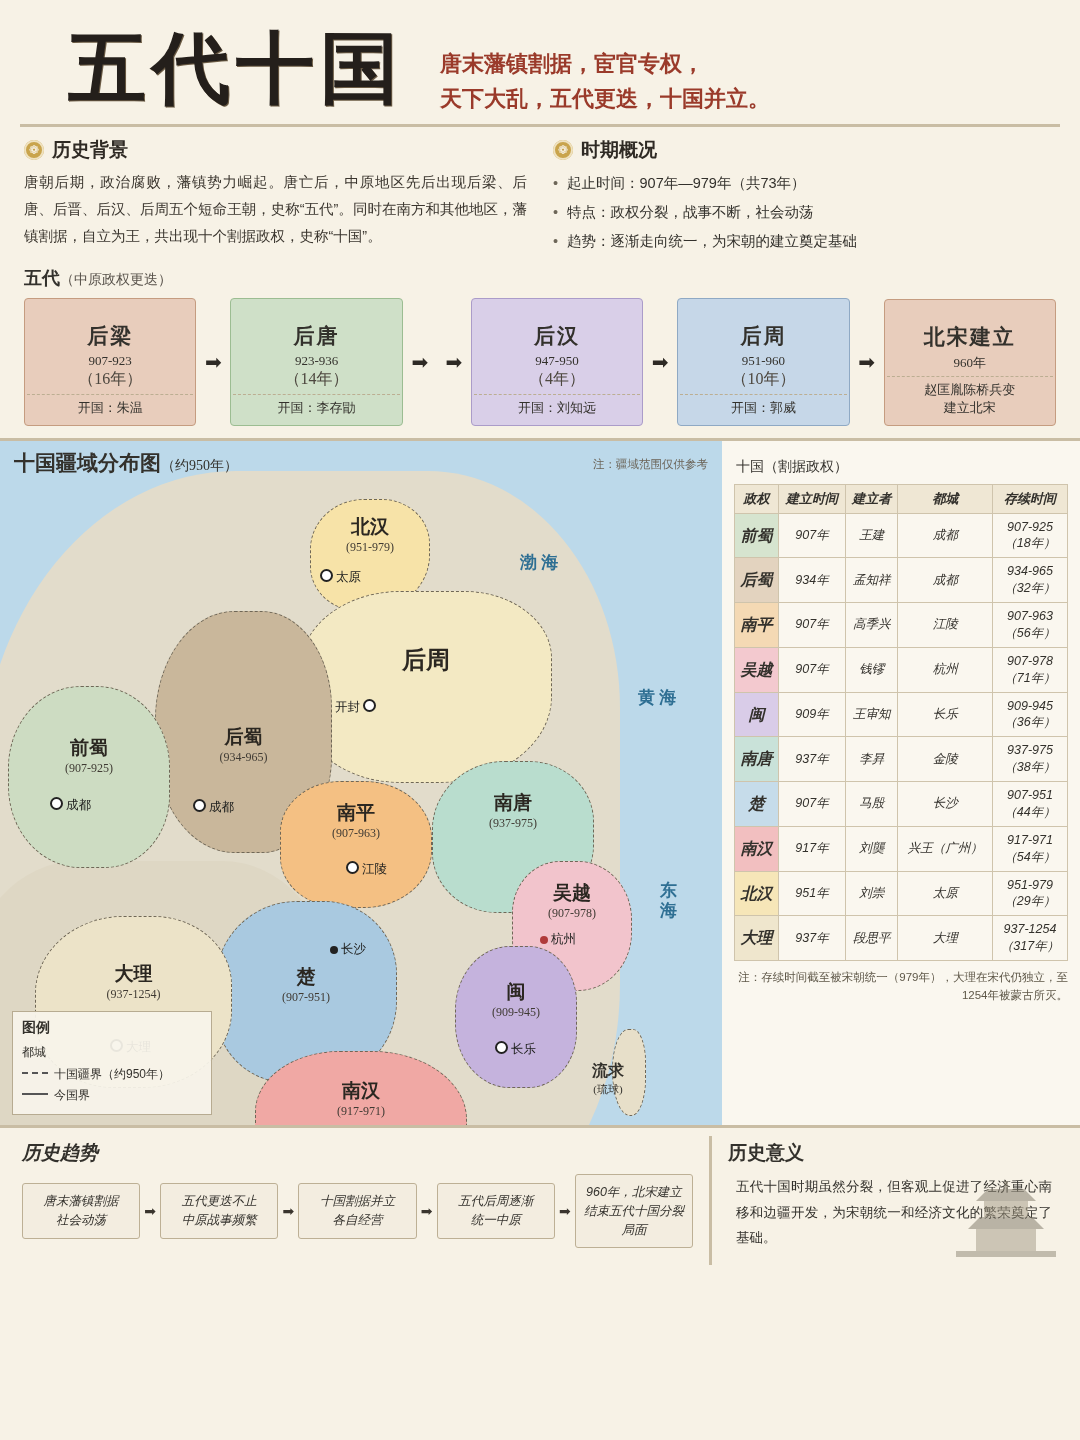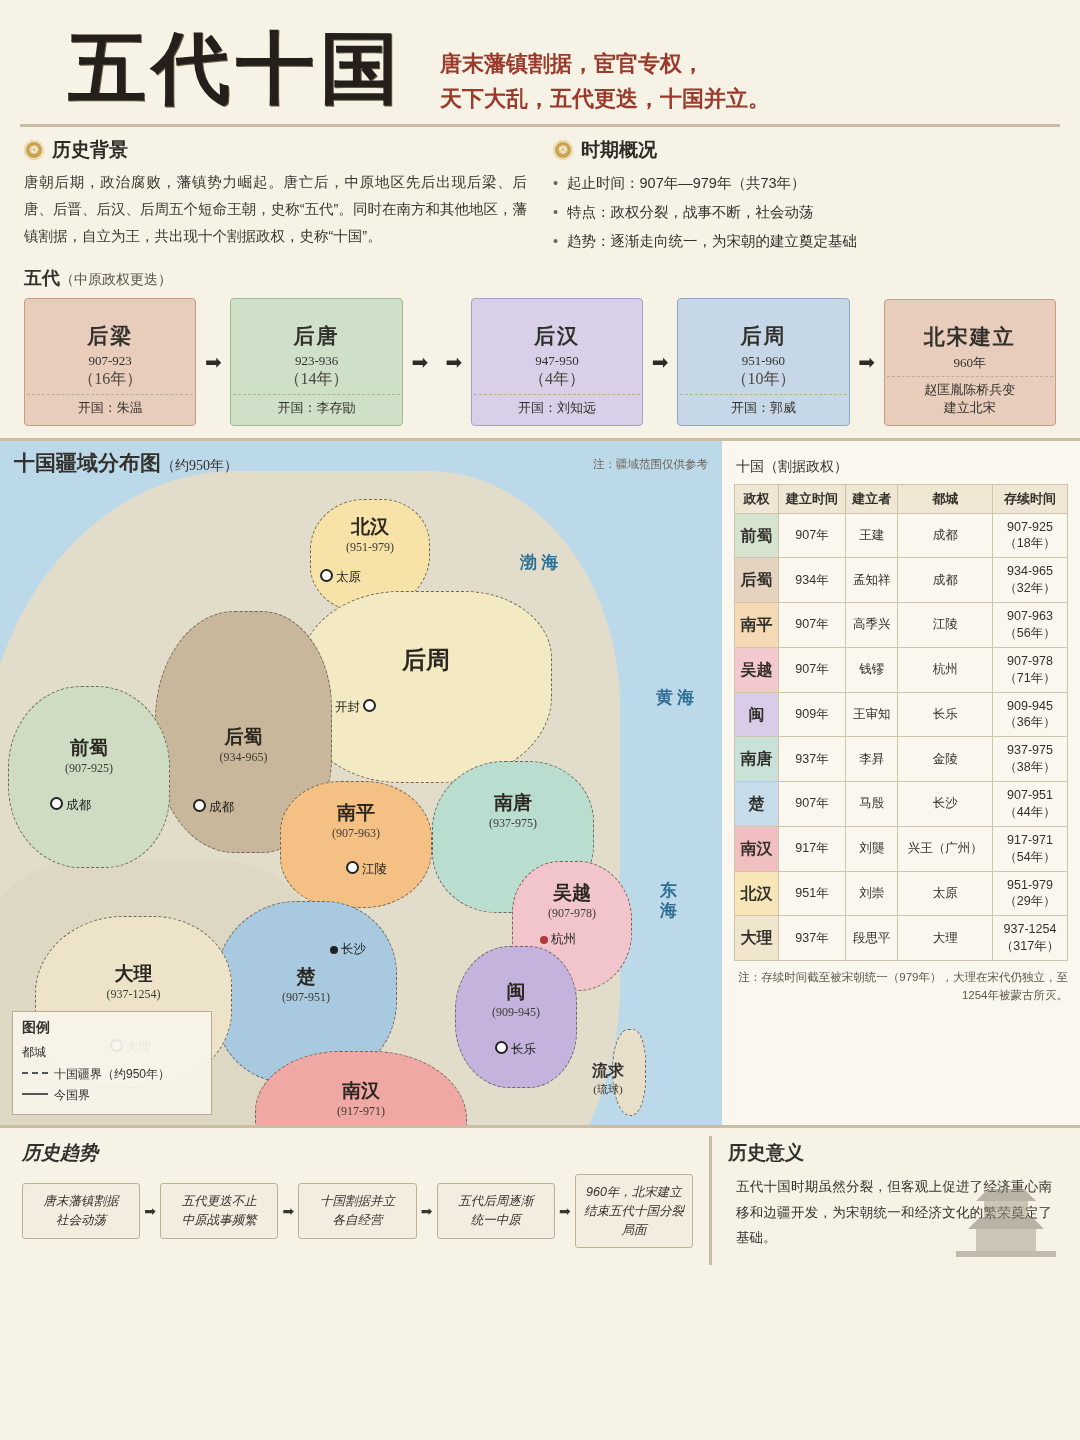--- a/index.html
+++ b/index.html
@@ -80,21 +80,21 @@
   .legend{position:absolute;left:12px;bottom:10px;width:180px;background:rgba(247,244,235,.93);border:1.5px solid #b7ab91;padding:7px 9px;z-index:8;}
   .legend h4{margin:0 0 5px 0;font-size:14px;font-family:"Liberation Serif","DejaVu Serif",serif;}
   .legend div{font-size:12px;line-height:1.8;}
   .dashline{display:inline-block;width:26px;border-top:2px dashed #555;vertical-align:4px;margin-right:6px;}
   .solidline{display:inline-block;width:26px;border-top:2px solid #555;vertical-align:4px;margin-right:6px;}
 
   
   .tbl-wrap{flex:1;padding:10px 12px 8px 12px;background:#faf7ef;}
   .tbl-head{font-family:"Liberation Serif","DejaVu Serif",serif;font-size:20px;font-weight:bold;margin:2px 0 8px 2px;}
   .tbl-head span{font-size:14px;font-weight:normal;}
-  table{border-collapse:collapse;width:100%;font-size:12.5px;}
+  table{border-collapse:collapse;width:100%;font-size:12.5px;font-style:italic;}
   th,td{border:1px solid #cfc4ac;text-align:center;padding:5px 2px;line-height:1.35;}
   th{background:#efe7d4;font-weight:bold;font-size:13px;font-family:"Liberation Serif","DejaVu Serif",serif;}
   td.state{font-family:"Liberation Serif","DejaVu Serif",serif;font-weight:bold;font-size:16px;}
   .tbl-note{font-size:11.5px;color:#5e5748;line-height:1.6;margin-top:7px;text-align:right;}
 
   
   .bottom{display:flex;gap:0;padding:8px 0 0 0;}
   .trend{width:712px;padding:4px 16px 6px 22px;border-right:3px solid #c9bda4;box-sizing:border-box;font-style:italic;}
   .bhead{font-family:"Liberation Serif","DejaVu Serif",serif;font-size:19px;font-weight:bold;margin-bottom:8px;}
   .tflow{display:flex;align-items:center;}
@@ -198,21 +198,21 @@
       <div class="map-title">
         <span style="font-size:21px;font-weight:bold">十国疆域分布图</span><span>（约950年）</span>
       </div>
       <div class="map-note">注：疆域范围仅供参考</div>
 
       <div class="sea" style="left:0;top:0;width:722px;height:820px;background:#bcd9ea"></div>
       <div class="land" style="left:-20px;top:30px;width:640px;height:790px;background:#e2dccb;border-radius:40% 30% 35% 45%"></div>
       <div class="land" style="left:-30px;top:420px;width:360px;height:400px;background:#ded7c4;border-radius:30%"></div>
 
       <div class="sea-label" style="left:520px;top:110px">渤 海</div>
-      <div class="sea-label" style="left:656px;top:245px">黄 海</div>
+      <div class="sea-label" style="left:638px;top:245px">黄 海</div>
       <div class="sea-label" style="left:660px;top:440px;width:22px;line-height:1.15">东 海</div>
       <div class="sea-label" style="left:455px;top:725px">南 海</div>
 
       <div class="rg" style="left:310px;top:58px;width:118px;height:110px;background:#f7e3a8;border-radius:45% 40% 50% 40%">
         <div class="lbl" style="top:14px">
           <div class="nm">北汉</div>
           <div class="yr">(951-979)</div>
         </div>
       </div>
       <div class="cap" style="left:320px;top:128px"><span class="dot"></span><span>太原</span></div>

